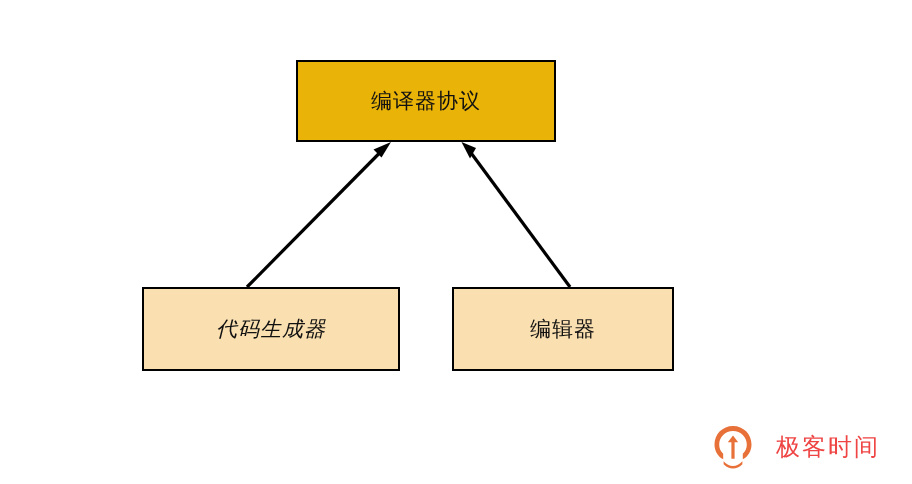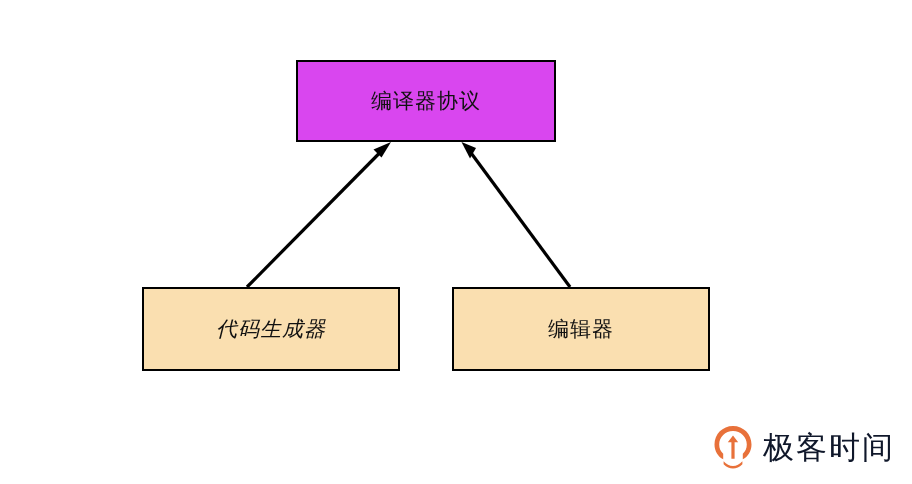--- a/index.html
+++ b/index.html
@@ -33,34 +33,34 @@
     font-size: 21px;
     letter-spacing: 1px;
     line-height: 1;
     white-space: nowrap;
   }
   #node-protocol {
     left: 296px;
     top: 60px;
     width: 260px;
     height: 82px;
-    background: #d946ef;
+    background: #eab308;
   }
   #node-codegen {
     left: 142px;
     top: 287px;
     width: 258px;
     height: 84px;
     background: #fadfb0;
     font-style: italic;
   }
   #node-editor {
     left: 452px;
     top: 287px;
-    width: 258px;
+    width: 222px;
     height: 84px;
     background: #fadfb0;
   }
   #edges {
     position: absolute;
     left: 0;
     top: 0;
     width: 912px;
     height: 484px;
     pointer-events: none;
@@ -74,26 +74,27 @@
     display: flex;
     align-items: center;
     gap: 9px;
   }
   #watermark-logo {
     width: 42px;
     height: 44px;
     flex: 0 0 auto;
   }
   #watermark-text {
-    font-size: 31px;
-    color: #0f172a;
+    font-size: 24px;
+    color: #ef4444;
     letter-spacing: 2px;
     line-height: 1;
     font-weight: 500;
     white-space: nowrap;
+    margin-left: 13px;
   }
 </style>
 </head>
 <body>
 
 <div id="canvas">
 
   <svg id="edges" viewBox="0 0 912 484" width="912" height="484" xmlns="http://www.w3.org/2000/svg">
     <g>
       <line x1="247" y1="287" x2="383.5" y2="149" stroke="#000000" stroke-width="3.2"></line>

